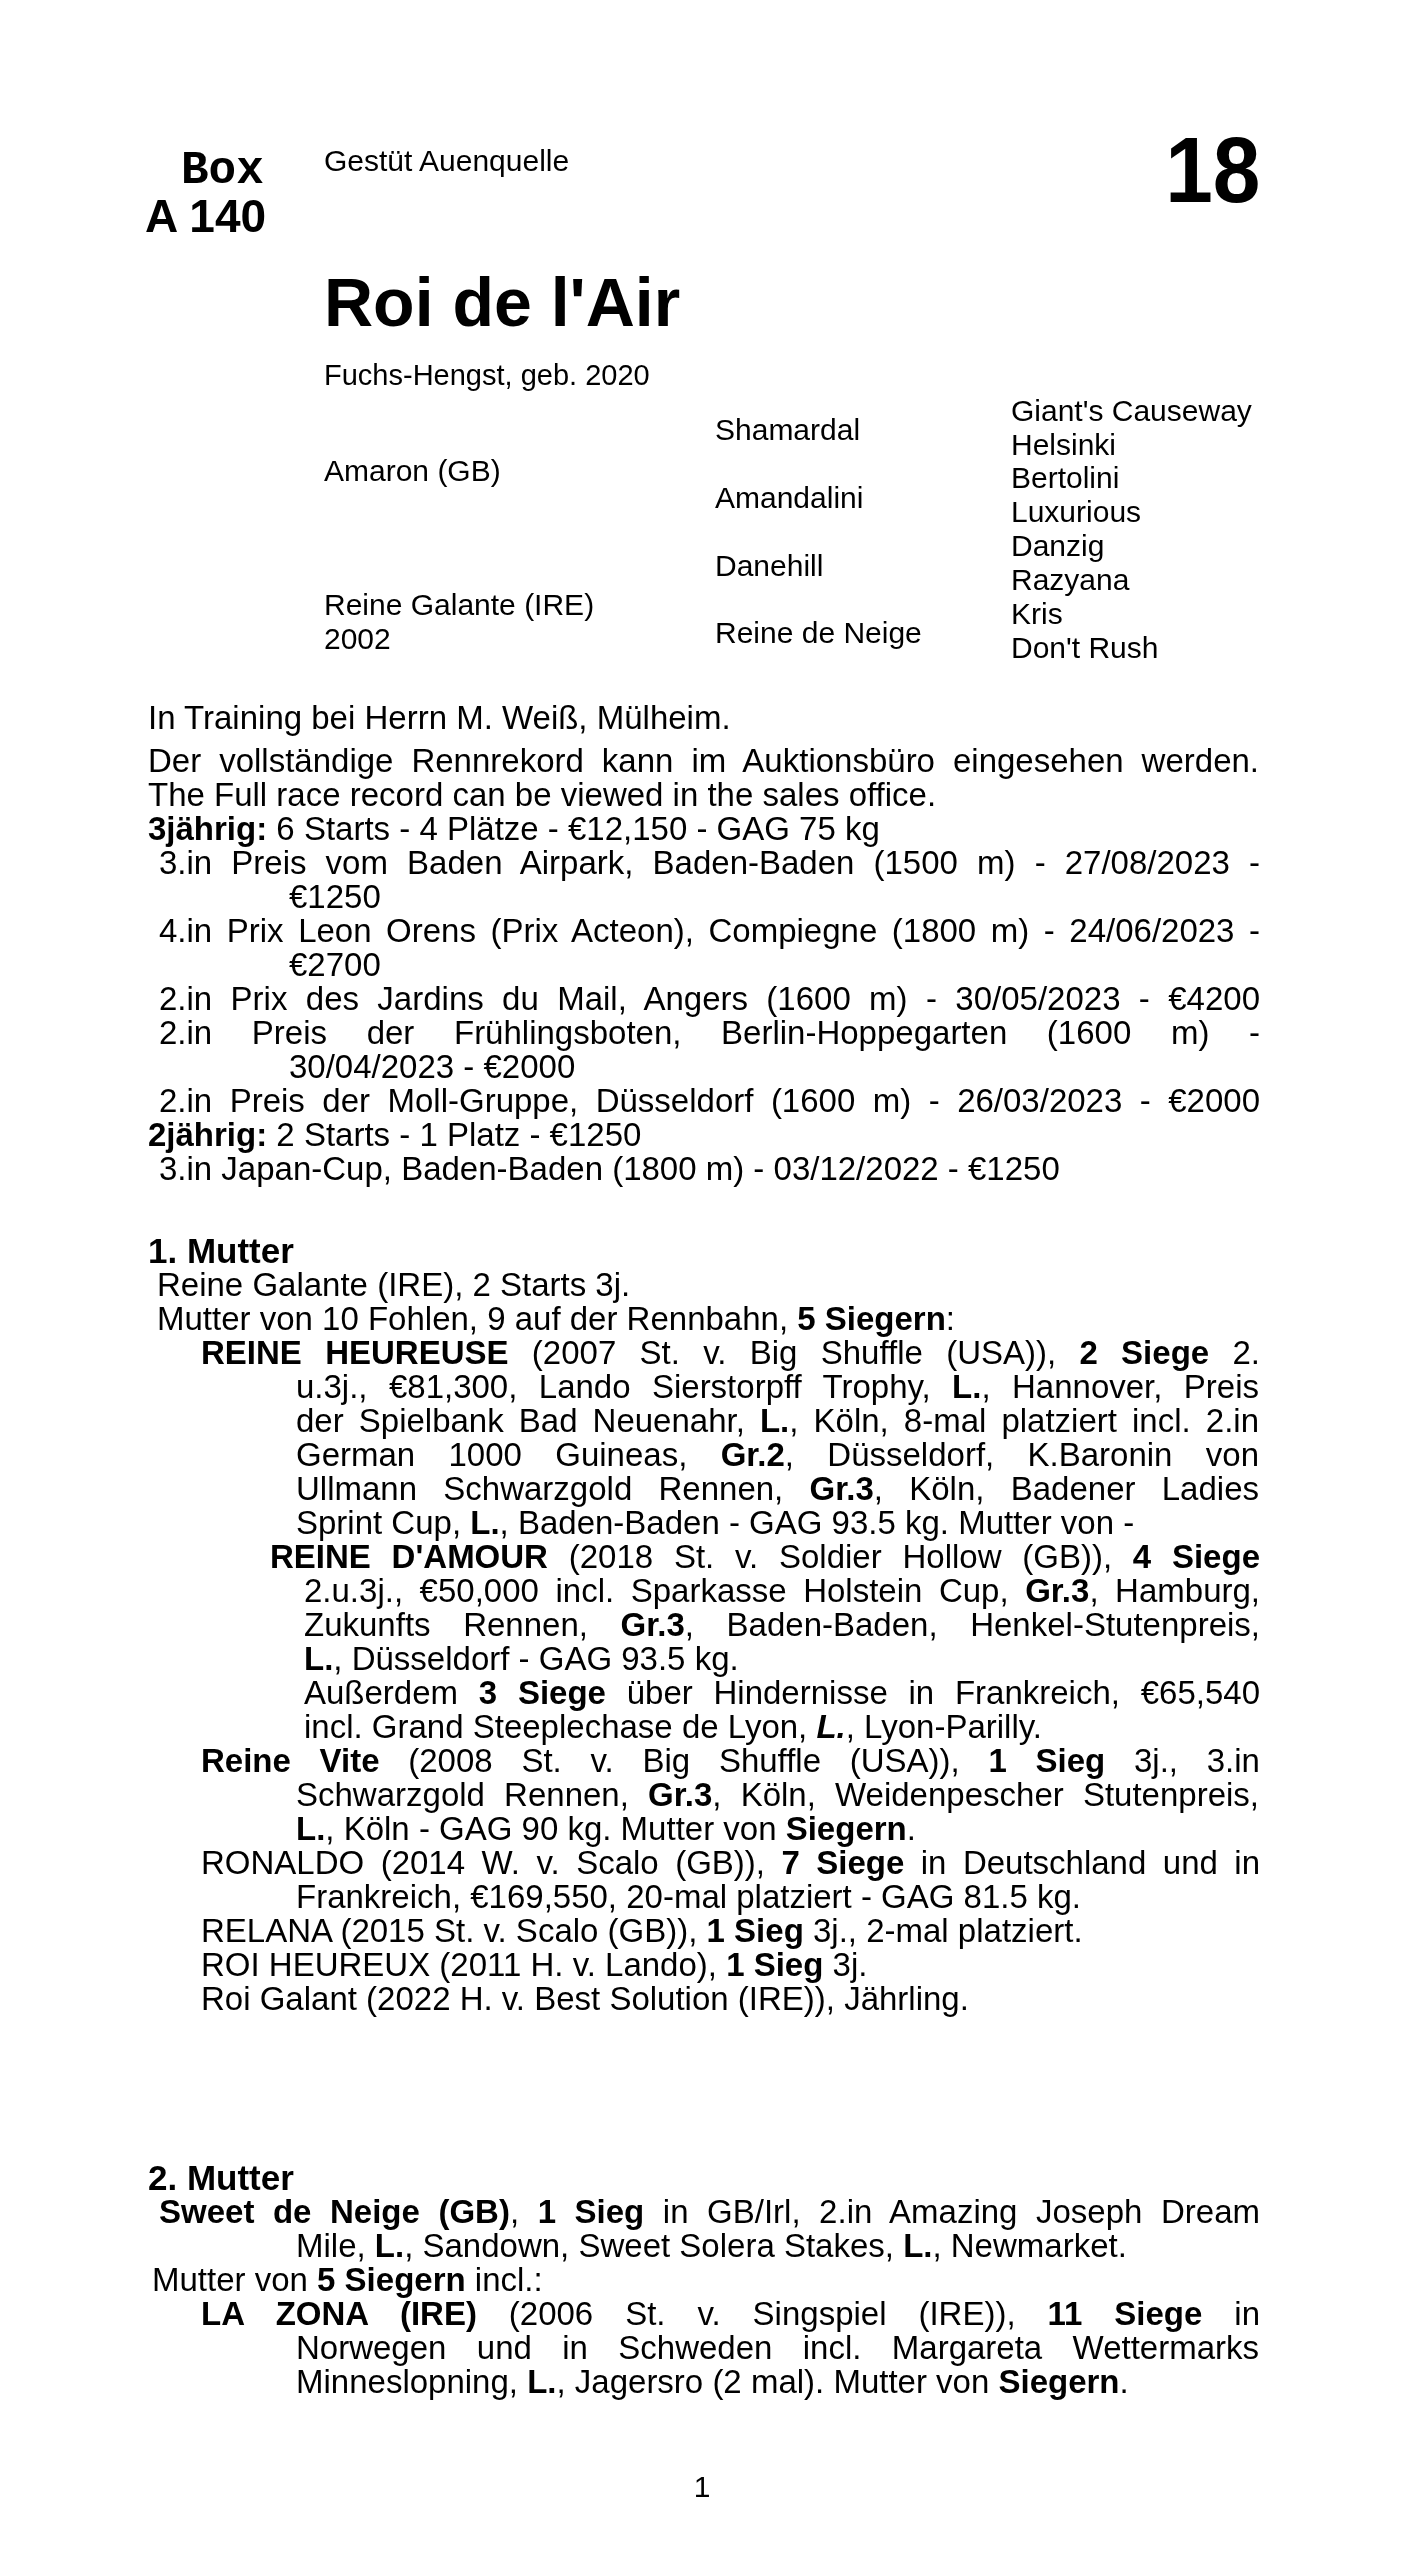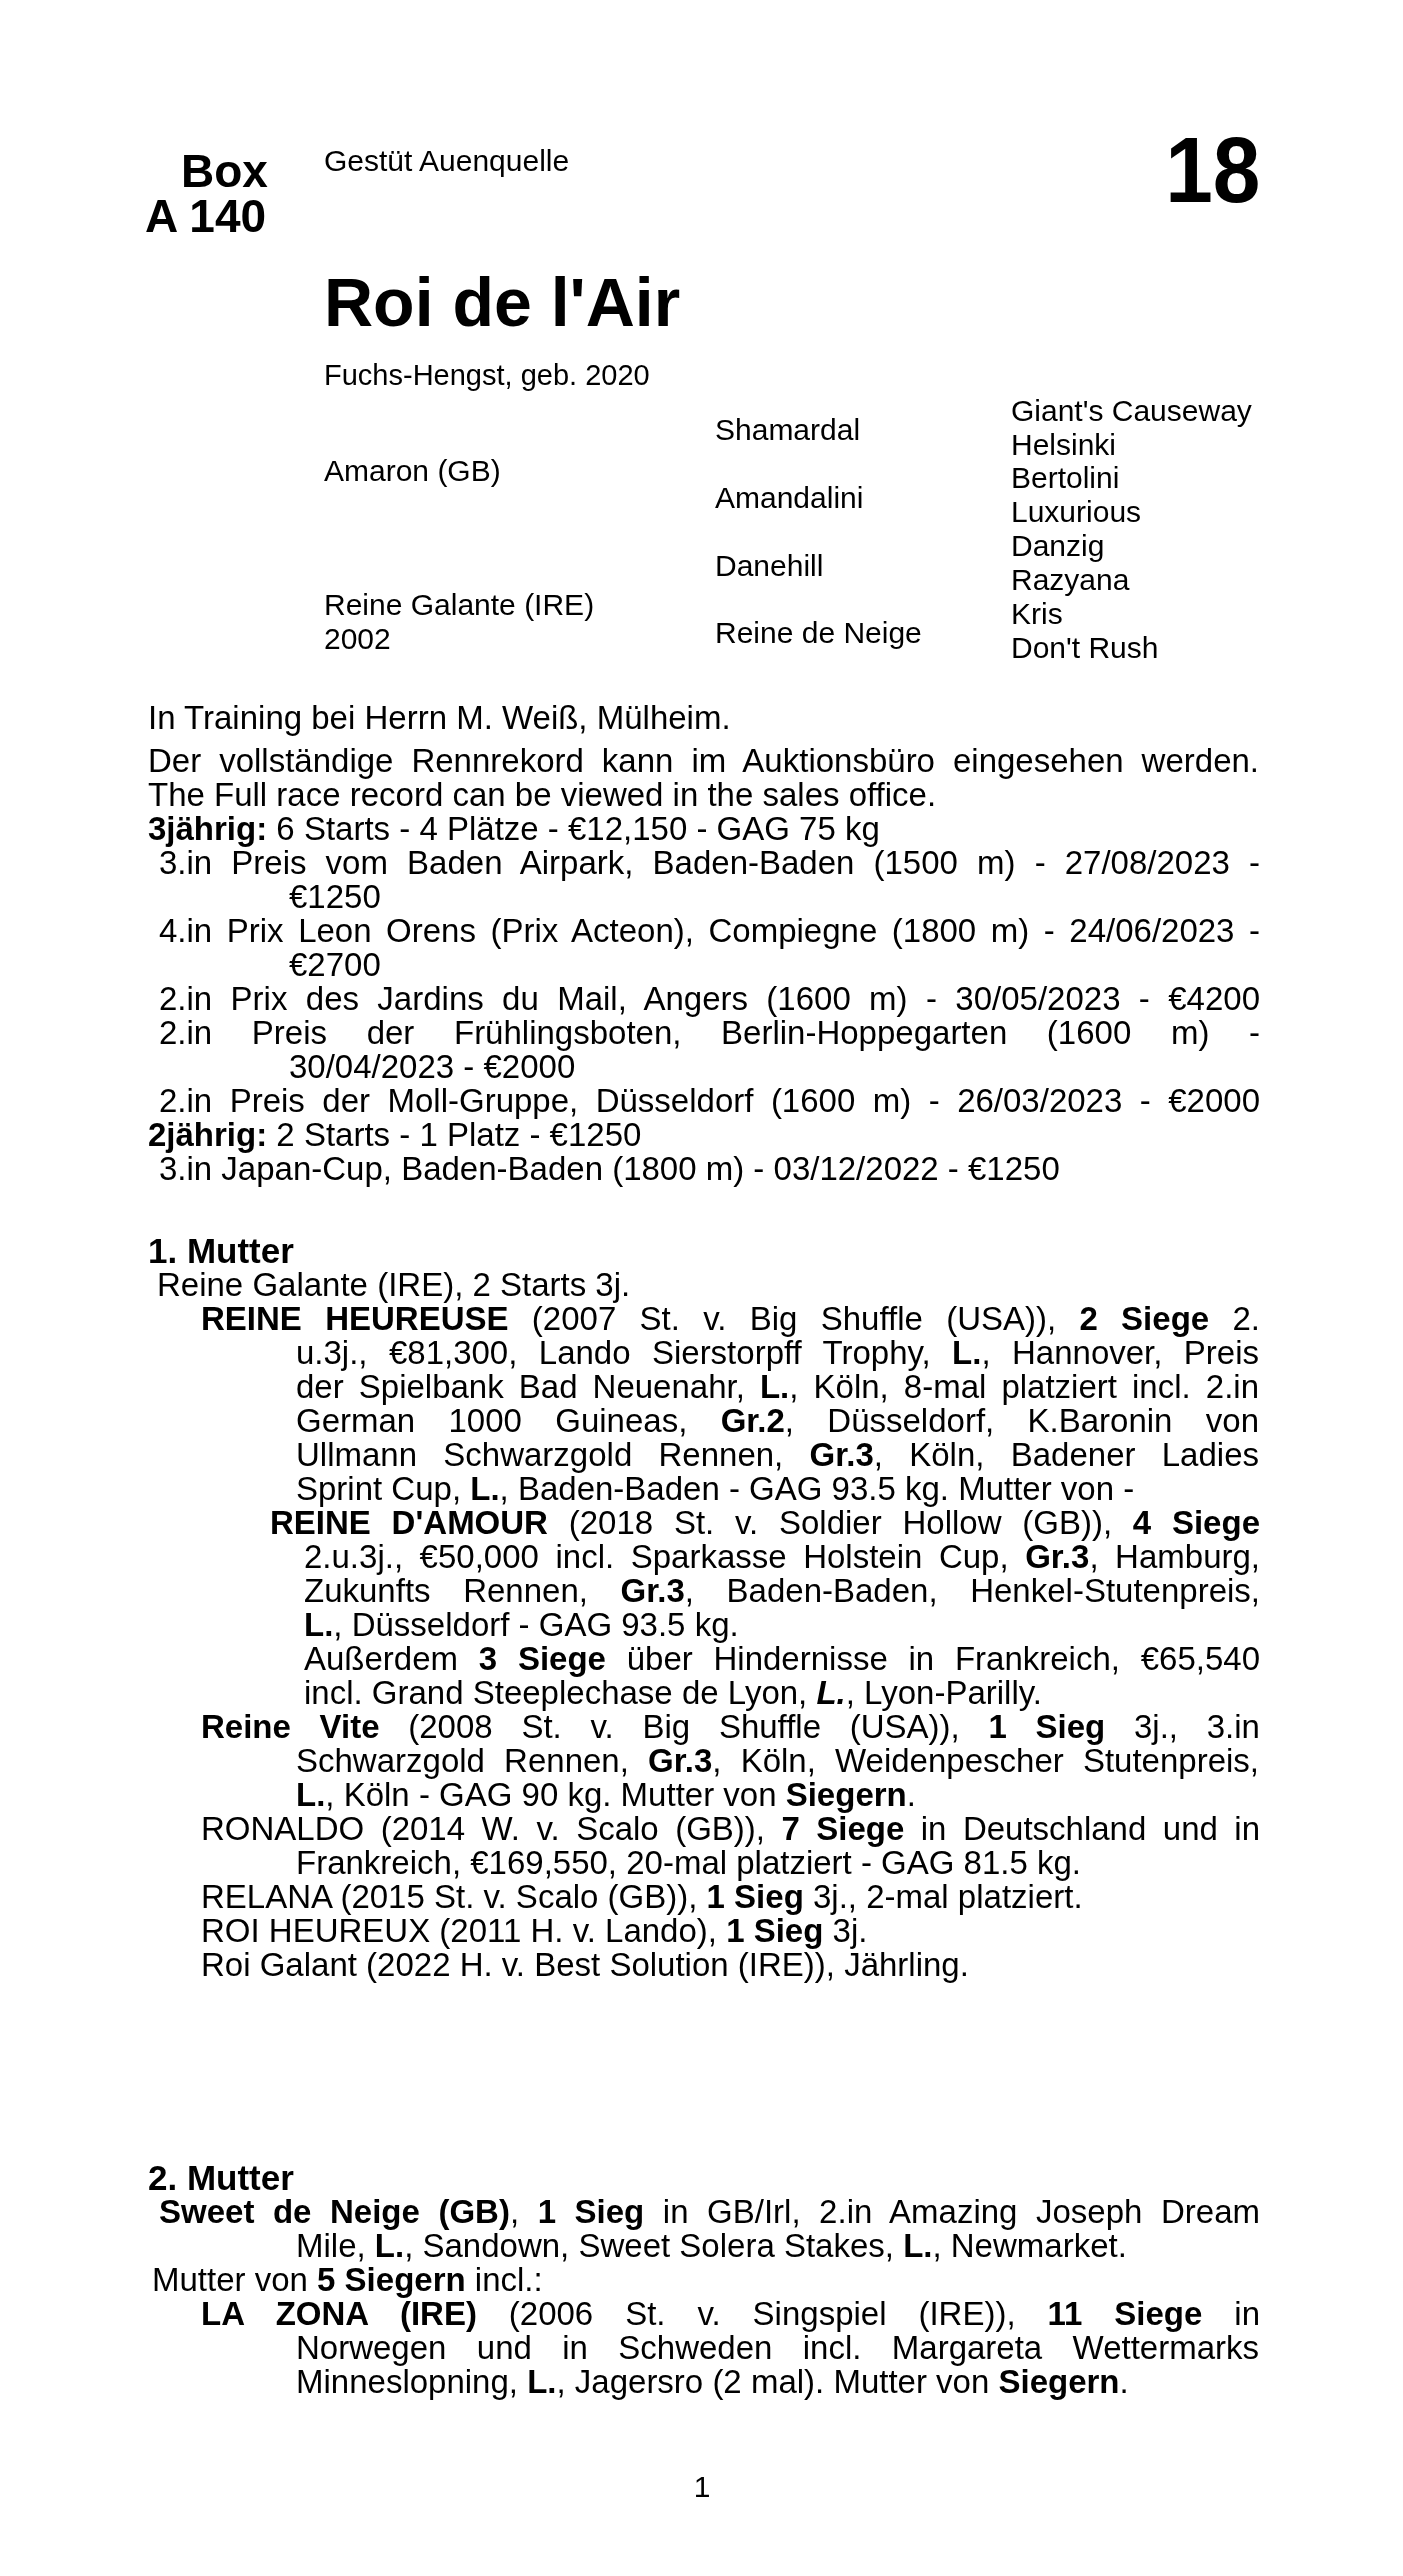--- a/index.html
+++ b/index.html
@@ -7,21 +7,21 @@
     position: relative;
     width: 1404px;
     height: 2576px;
     background: #ffffff;
     color: #000000;
     font-family: "Liberation Sans", "DejaVu Sans", sans-serif;
     overflow: hidden;
   }
   .abs { position: absolute; line-height: 1; white-space: nowrap; }
 
-  .box-label      { left:181px;  top:148px;  font-size:46px;  font-weight:bold; }
+  .box-label      { left:181px;  top:148px;  font-size:46px;  font-weight:bold;font-family:Liberation Mono, monospace; }
   .box-number     { left:145px;  top:193px;  font-size:46px;  font-weight:bold; }
   .consignor      { left:324px;  top:146px;  font-size:30px; }
   .lot-number     { right:144px; top:124px;  font-size:93px; font-weight:bold;
                     transform: scaleX(0.92); transform-origin: right top; }
   .horse-title    { left:324px;  top:268px;  font-size:68px; font-weight:bold; }
   .horse-subtitle { left:324px;  top:361px;  font-size:29px; }
 
   .ped { font-size:30px; }
   .ped-c1 { left:324px; }
   .ped-c2 { left:715px; }
@@ -85,20 +85,21 @@
       <div class="tline just" style="margin-left: 159px; width: 1101px;"><span>2.in Preis der Frühlingsboten, Berlin-Hoppegarten (1600 m) -</span></div>
       <div class="tline" style="margin-left: 289px;"><span>30/04/2023 - €2000</span></div>
       <div class="tline just" style="margin-left: 159px; width: 1101px;"><span>2.in Preis der Moll-Gruppe, Düsseldorf (1600 m) - 26/03/2023 - €2000</span></div>
       <div class="tline" style="margin-left: 148px;"><span class="b">2jährig:</span><span> 2 Starts - 1 Platz - €1250</span></div>
       <div class="tline" style="margin-left: 159px;"><span>3.in Japan-Cup, Baden-Baden (1800 m) - 03/12/2022 - €1250</span></div>
     </div>
 
   <div class="block dam1-block">
       <div class="tline hline" style="margin-left: 148px;"><span class="b">1. Mutter</span></div>
       <div class="tline" style="margin-left: 157px;"><span>Reine Galante (IRE), 2 Starts 3j.</span></div>
+      <div class="tline" style="margin-left: 157px;"><span>Mutter von 10 Fohlen, 9 auf der Rennbahn, </span><span class="b">5 Siegern</span><span>:</span></div>
       <div class="tline just" style="margin-left: 201px; width: 1059px;"><span class="b">REINE HEUREUSE</span><span> (2007 St. v. Big Shuffle (USA)), </span><span class="b">2 Siege</span><span> 2.</span></div>
       <div class="tline just" style="margin-left: 296px; width: 963px;"><span>u.3j., €81,300, Lando Sierstorpff Trophy, </span><span class="b">L.</span><span>, Hannover, Preis</span></div>
       <div class="tline just" style="margin-left: 296px; width: 963px;"><span>der Spielbank Bad Neuenahr, </span><span class="b">L.</span><span>, Köln, 8-mal platziert incl. 2.in</span></div>
       <div class="tline just" style="margin-left: 296px; width: 963px;"><span>German 1000 Guineas, </span><span class="b">Gr.2</span><span>, Düsseldorf, K.Baronin von</span></div>
       <div class="tline just" style="margin-left: 296px; width: 963px;"><span>Ullmann Schwarzgold Rennen, </span><span class="b">Gr.3</span><span>, Köln, Badener Ladies</span></div>
       <div class="tline" style="margin-left: 296px;"><span>Sprint Cup, </span><span class="b">L.</span><span>, Baden-Baden - GAG 93.5 kg. Mutter von -</span></div>
       <div class="tline just" style="margin-left: 270px; width: 990px;"><span class="b">REINE D'AMOUR</span><span> (2018 St. v. Soldier Hollow (GB)), </span><span class="b">4 Siege</span></div>
       <div class="tline just" style="margin-left: 304px; width: 956px;"><span>2.u.3j., €50,000 incl. Sparkasse Holstein Cup, </span><span class="b">Gr.3</span><span>, Hamburg,</span></div>
       <div class="tline just" style="margin-left: 304px; width: 956px;"><span>Zukunfts Rennen, </span><span class="b">Gr.3</span><span>, Baden-Baden, Henkel-Stutenpreis,</span></div>
       <div class="tline" style="margin-left: 304px;"><span class="b">L.</span><span>, Düsseldorf - GAG 93.5 kg.</span></div>

